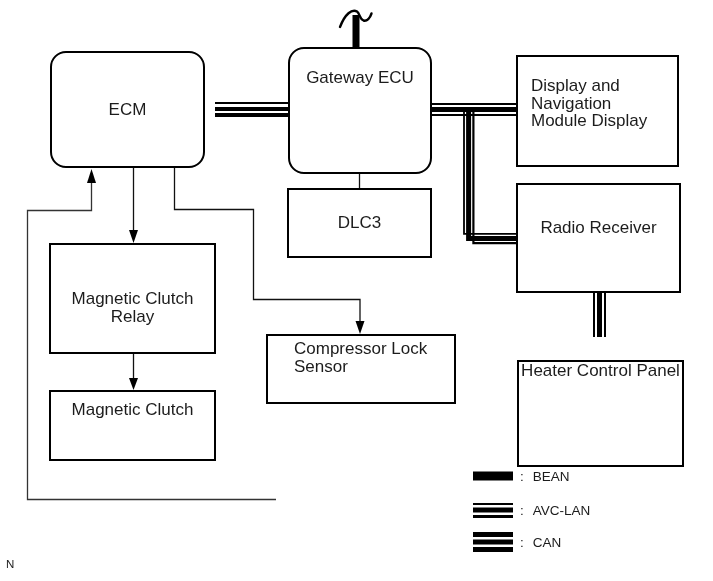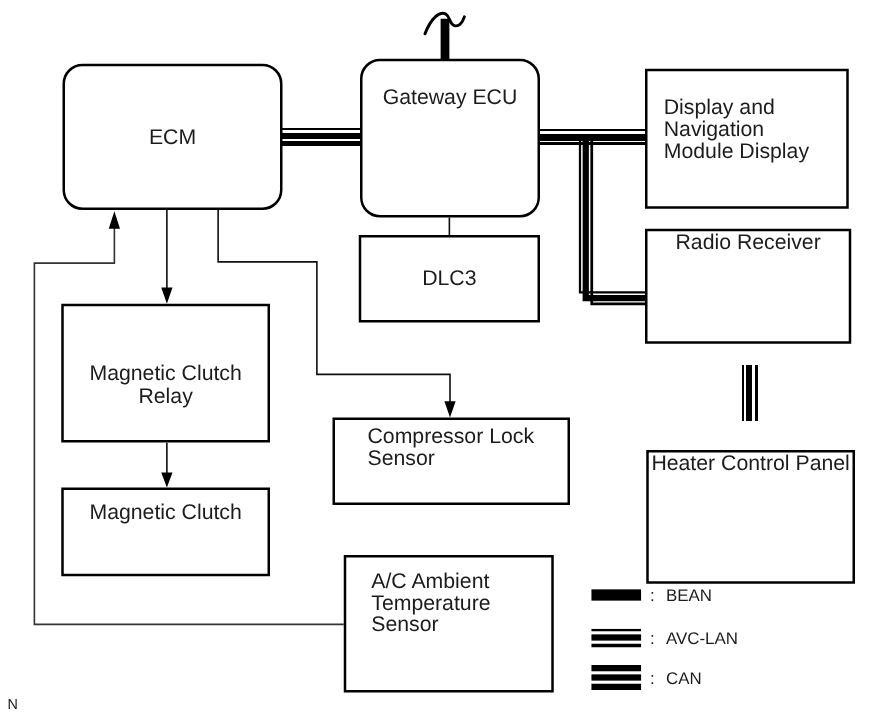--- a/index.html
+++ b/index.html
@@ -67,59 +67,56 @@
     <line x1="133.5" y1="354" x2="133.5" y2="379" stroke="#111" stroke-width="1.3"></line>
     <polygon points="129,378 138,378 133.5,390" fill="#000"></polygon>
 
     <polyline points="174.5,168 174.5,209.5 253.5,209.5 253.5,299.5 360,299.5 360,322" fill="none" stroke="#111" stroke-width="1.3"></polyline>
     <polygon points="355.5,321 364.5,321 360,334" fill="#000"></polygon>
 
     <polyline points="276,499.5 27.5,499.5 27.5,210.5 91.5,210.5 91.5,182" fill="none" stroke="#333" stroke-width="1.3"></polyline>
     <polygon points="87,183 96,183 91.5,169" fill="#000"></polygon>
   </svg>
 
-  <div class="node rounded center-all" style="left:50px;top:51px;width:176px;height:117px;">
+  <div class="node rounded center-all" style="left:50px;top:51px;width:155px;height:117px;">
     <span>ECM</span>
   </div>
 
   <div class="node rounded top-center" style="left:288px;top:47px;width:144px;height:127px;padding-top:20px;">
     <span>Gateway ECU</span>
   </div>
 
   <div class="node center-all" style="left:287px;top:188px;width:145px;height:70px;justify-content:center;">
     <span>DLC3</span>
   </div>
 
   <div class="node top-left" style="left:516px;top:55px;width:163px;height:112px;padding:20px 6px 0 13px;">
     <span>Display and Navigation Module Display</span>
   </div>
 
-  <div class="node top-center" style="left:516px;top:183px;width:165px;height:92px;">
+  <div class="node top-center" style="left:516px;top:183px;width:165px;height:110px;padding-top:34px;">
     <span>Radio Receiver</span>
   </div>
 
   <div class="node top-center" style="left:517px;top:336px;width:167px;height:107px;margin-top:24px;">
     <span>Heater Control Panel</span>
   </div>
 
   <div class="node top-center" style="left:49px;top:243px;width:167px;height:111px;padding-top:45px;">
     <span>Magnetic Clutch Relay</span>
   </div>
 
   <div class="node top-center" style="left:49px;top:390px;width:167px;height:71px;padding-top:9px;">
     <span>Magnetic Clutch</span>
   </div>
 
   <div class="node top-left" style="left:266px;top:334px;width:190px;height:70px;padding:4px 8px 0 26px;">
     <span>Compressor Lock Sensor</span>
   </div>
 
-  <div class="node top-left" style="left:275px;top:444px;width:168px;height:110px;padding:10px 8px 0 20px;">
-    <span>A/C Ambient Temperature Sensor</span>
-  </div>
 
   <div class="legend-row" style="top:466px;">
     <svg class="swatch" width="40" height="10">
       <rect x="0" y="0.5" width="40" height="9" fill="#000"></rect>
     </svg>
     <span class="colon">:</span>
     <span class="lbl">BEAN</span>
   </div>
 
   <div class="legend-row" style="top:500px;">

